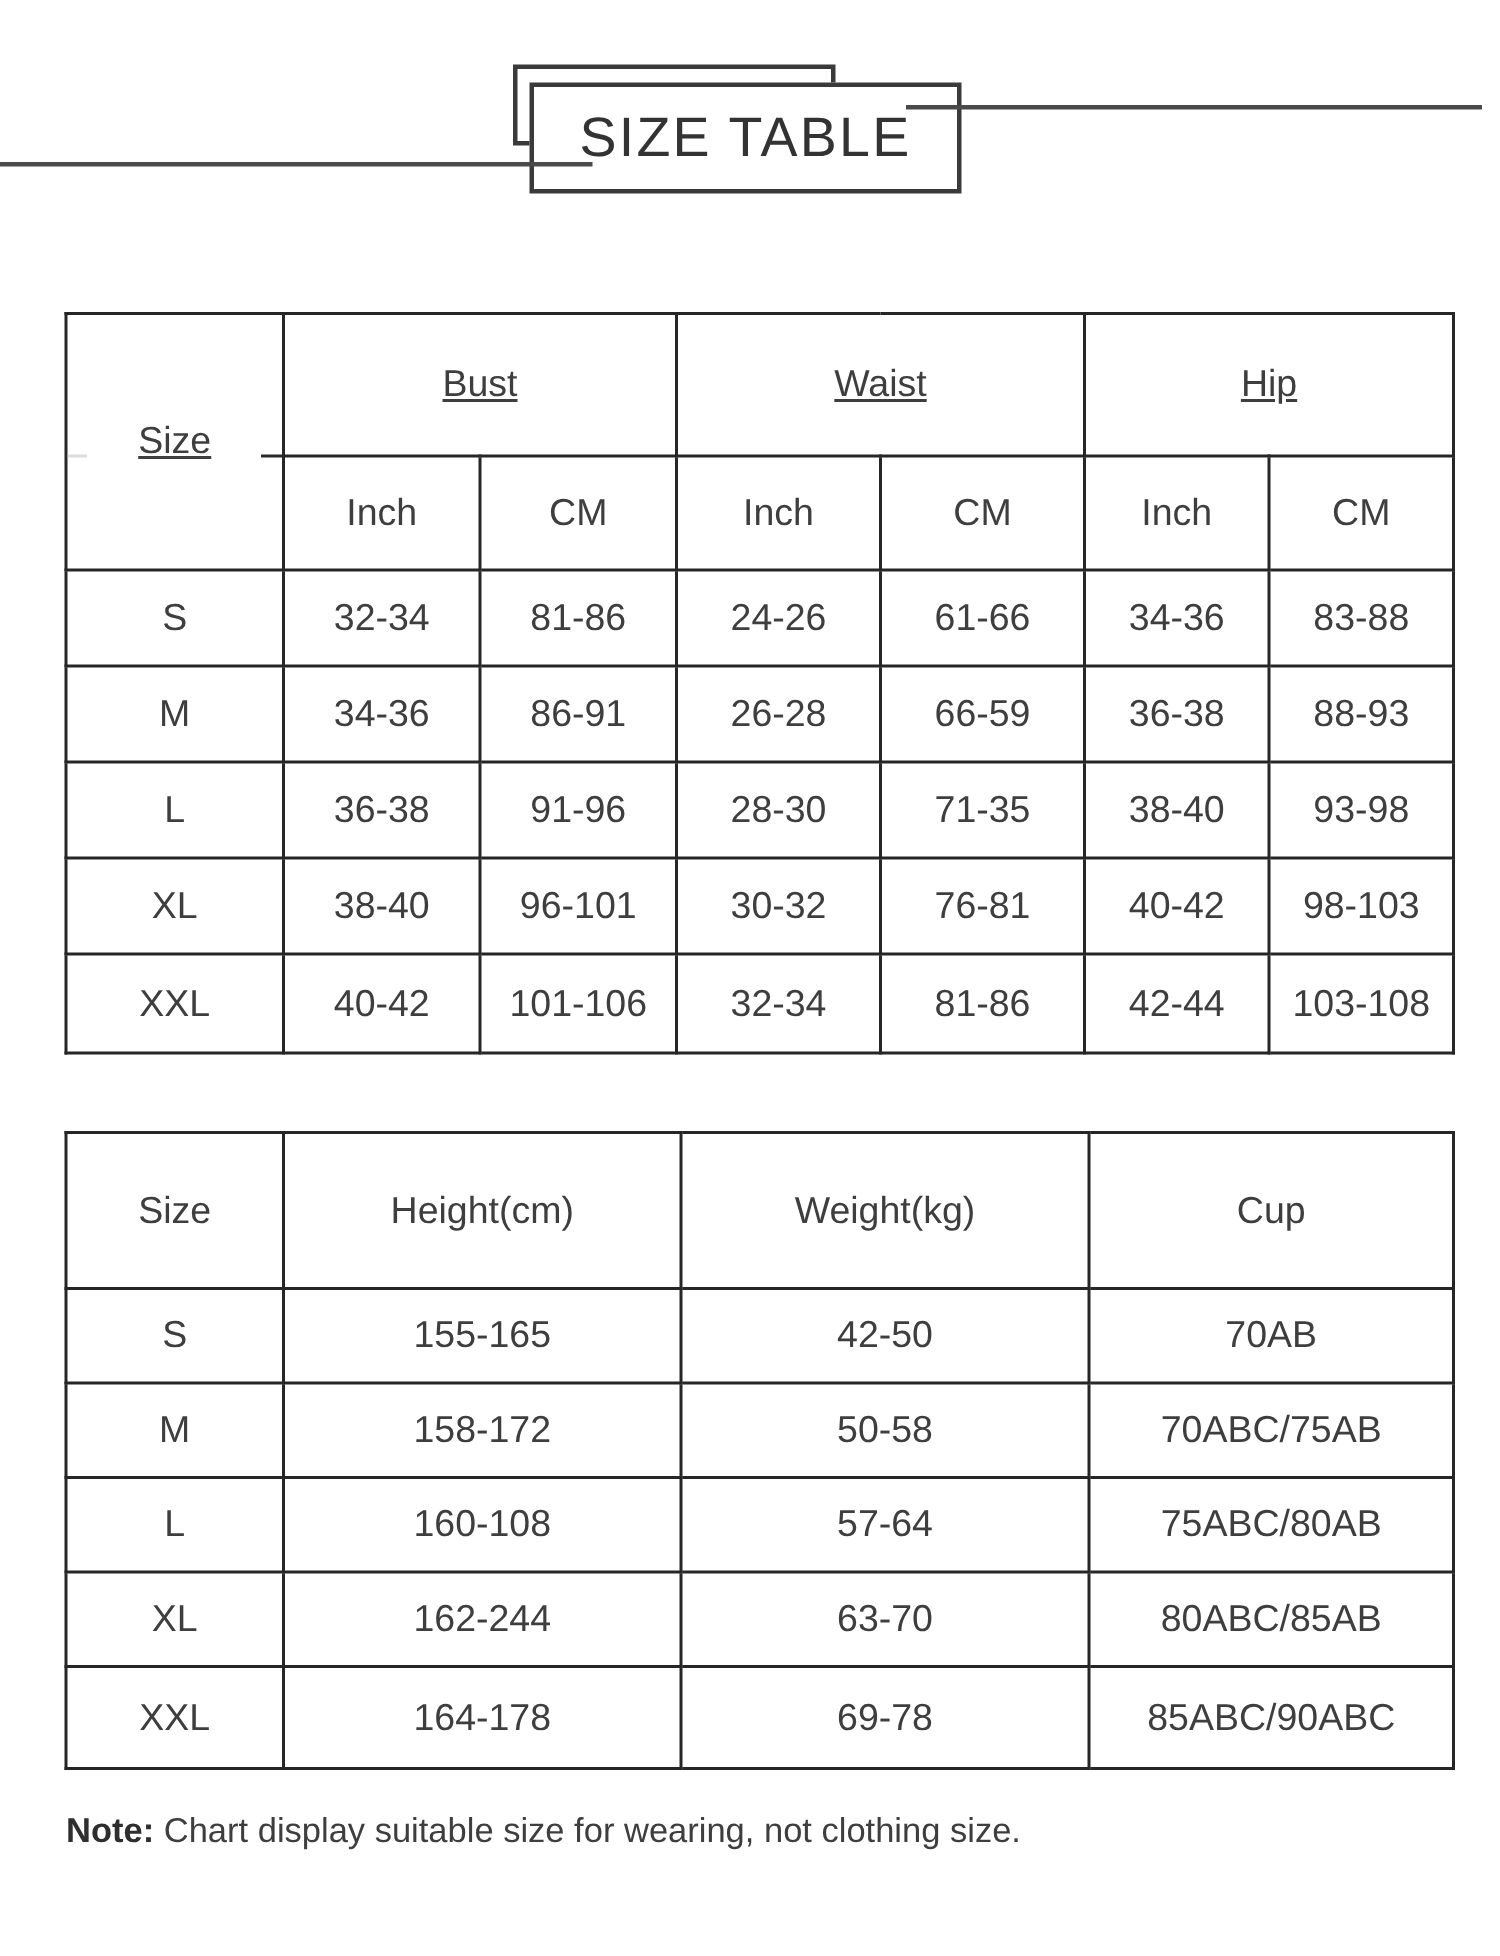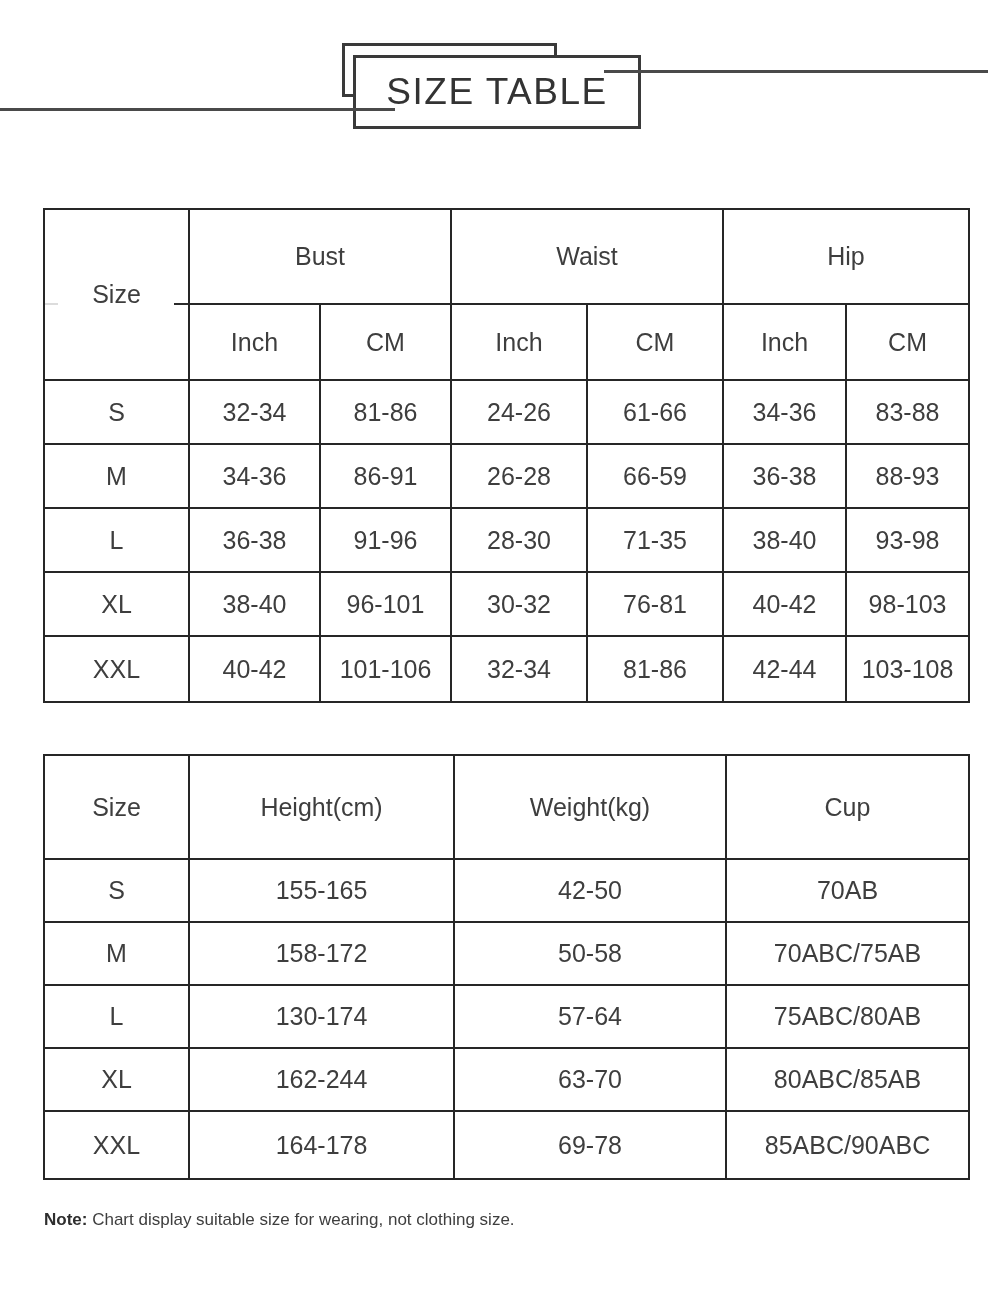--- a/index.html
+++ b/index.html
@@ -72,21 +72,21 @@
     text-align: center;
     vertical-align: middle;
     font-size: 25px;
     color: #3e3e3e;
     padding: 0;
     overflow: hidden;
   }
   #table1 { left: 43px; top: 208px; width: 925px; }
   #table2 { left: 43px; top: 754px; width: 925px; }
 
-  #table1 tr.r-group td   { height: 93px; }
+  #table1 tr.r-group td   { height: 93px; text-decoration: underline; }
   #table1 tr.r-units td   { height: 74px; }
   #table1 tr.r-body td    { height: 62px; }
   #table1 tr.r-body-last td { height: 64px; }
 
   #table2 tr.r-head td    { height: 102px; }
   #table2 tr.r-body td    { height: 61px; }
   #table2 tr.r-body-last td { height: 66px; }
 
   
   td.corner { position: relative; }
@@ -102,21 +102,21 @@
     position: absolute;
     right: 0; top: 93px;
     width: 14px; height: 2px;
     background: #2a2a2a;
   }
 
   
   .note {
     position: absolute;
     left: 44px; top: 1202px;
-    font-size: 17px;
+    font-size: 23px;
     color: #3e3e3e;
     line-height: 36px;
     white-space: nowrap;
   }
   .note b { color: #2e2e2e; font-weight: bold; }
 </style>
 </head>
 <body>
 
 <div class="page">
@@ -224,21 +224,21 @@
         <td>70AB</td>
       </tr>
       <tr class="r-body">
         <td>M</td>
         <td>158-172</td>
         <td>50-58</td>
         <td>70ABC/75AB</td>
       </tr>
       <tr class="r-body">
         <td>L</td>
-        <td>130-174</td>
+        <td>160-108</td>
         <td>57-64</td>
         <td>75ABC/80AB</td>
       </tr>
       <tr class="r-body">
         <td>XL</td>
         <td>162-244</td>
         <td>63-70</td>
         <td>80ABC/85AB</td>
       </tr>
       <tr class="r-body-last">

